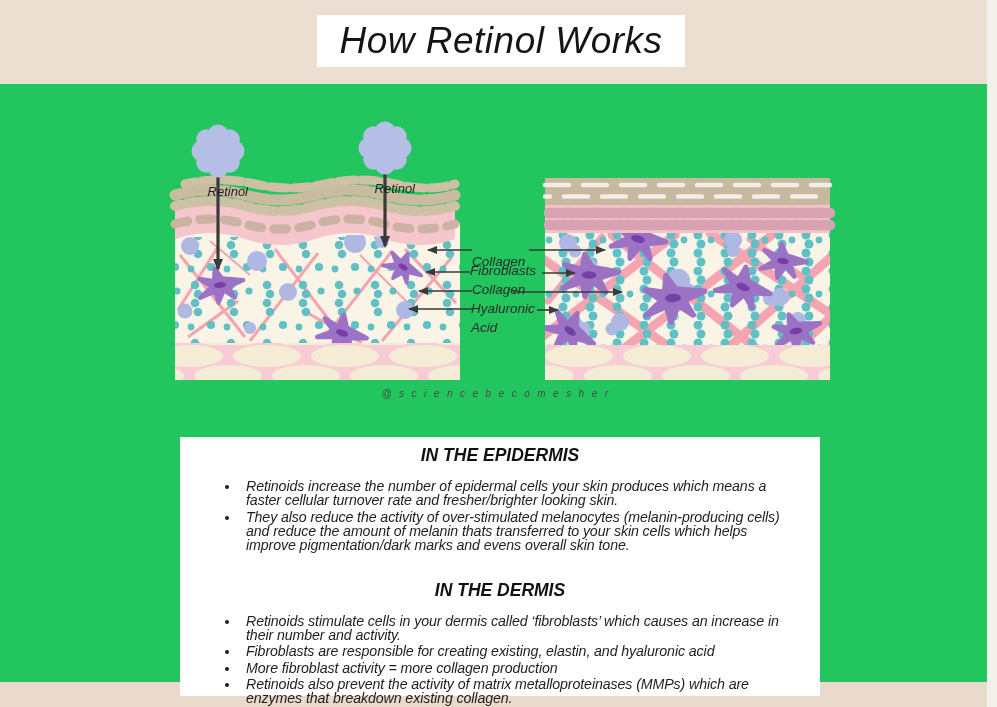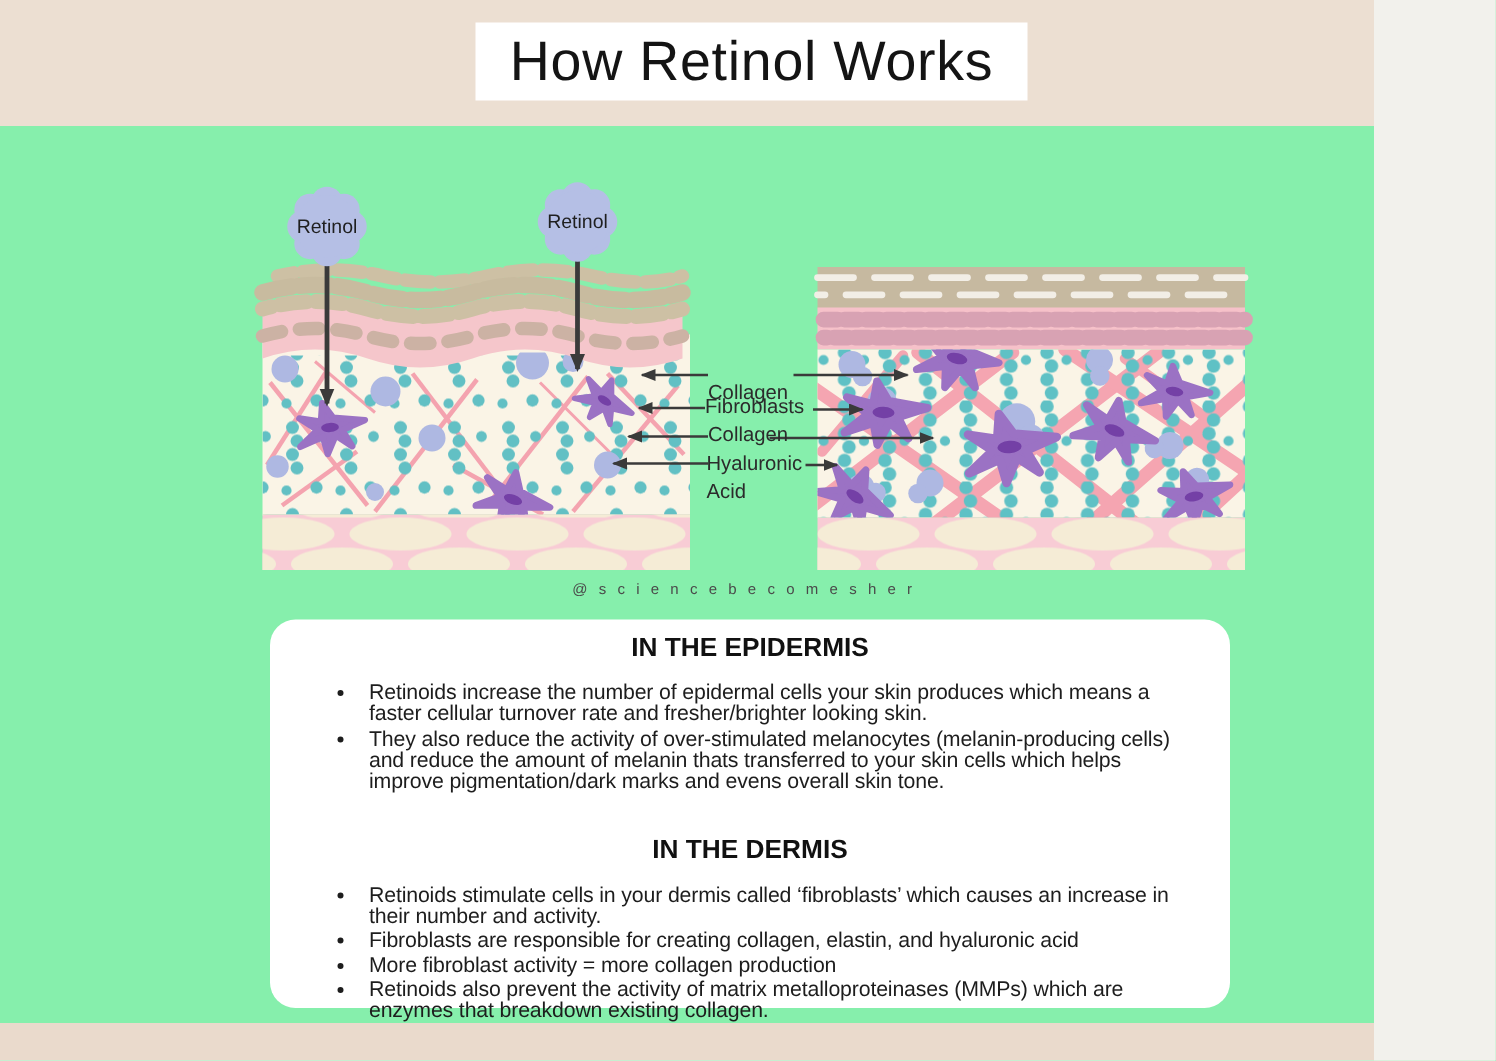--- a/index.html
+++ b/index.html
@@ -1,30 +1,30 @@
 <!DOCTYPE html>
 <html><head>
 <meta charset="utf-8">
 <style>
   html,body{margin:0;padding:0;background:#f2f1ec;}
-  .stage{position:relative;width:916px;height:707px;overflow:hidden;
-         background:#86efac;font-family:"Liberation Sans",sans-serif;}
+  .stage{position:relative;width:987px;height:707px;overflow:hidden;
+         background:#22c55e;font-family:"Liberation Sans",sans-serif;font-style:italic;}
   .band{position:absolute;left:0;width:997px;background:#ecdfd2;}
   .band.top{top:0;height:84px;}
   .band.bottom{top:682px;height:25px;background:#eadacc;}
   .title-box{position:absolute;left:317px;top:15px;width:368px;height:52px;
              background:#ffffff;display:flex;align-items:center;justify-content:center;}
   .title-box h1{margin:0;font-size:37px;font-weight:400;color:#141414;letter-spacing:.5px;}
   svg.diagram{position:absolute;left:150px;top:105px;}
   .lbl{position:absolute;font-size:13.5px;color:#2b2b2b;white-space:nowrap;line-height:1;}
-  .lbl.retinol{width:60px;text-align:center;font-size:13px;color:#1f1f1f;}
+  .lbl.retinol{width:60px;text-align:right;font-size:13px;color:#1f1f1f;margin-top:41px;}
   .handle{position:absolute;left:0;top:388px;width:997px;text-align:center;
           font-size:10px;letter-spacing:7.5px;color:#4a4a4a;}
-  .panel{position:absolute;left:180px;top:413px;width:640px;height:259px;
-         background:#ffffff;box-sizing:border-box;padding:6px 8px 0 8px;color:#1d1d1d;border-radius:17px;}
+  .panel{position:absolute;left:180px;top:437px;width:640px;height:259px;
+         background:#ffffff;box-sizing:border-box;padding:6px 8px 0 8px;color:#1d1d1d;}
   .panel h2{margin:2px 0 3px 0;text-align:center;font-size:17.5px;font-weight:700;color:#111;}
   .panel h2.h2b{margin-top:27px;}
   .panel ul{margin:13px;padding:0 4px 0 39px;}
   .panel li{font-size:14.2px;line-height:1.01;letter-spacing:-0.1px;
             padding-left:6px;margin:0 0 2px 0;}
 </style>
 </head>
 <body>
 
 <div class="stage">
@@ -220,19 +220,19 @@
 
   <div class="panel">
     <h2>IN THE EPIDERMIS</h2>
     <ul>
       <li>Retinoids increase the number of epidermal cells your skin produces which means a faster cellular turnover rate and fresher/brighter looking skin.</li>
       <li>They also reduce the activity of over-stimulated melanocytes (melanin-producing cells) and reduce the amount of melanin thats transferred to your skin cells which helps improve pigmentation/dark marks and evens overall skin tone.</li>
     </ul>
     <h2 class="h2b">IN THE DERMIS</h2>
     <ul>
       <li>Retinoids stimulate cells in your dermis called ‘fibroblasts’ which causes an increase in their number and activity.</li>
-      <li>Fibroblasts are responsible for creating collagen, elastin, and hyaluronic acid</li>
+      <li>Fibroblasts are responsible for creating existing, elastin, and hyaluronic acid</li>
       <li>More fibroblast activity = more collagen production</li>
       <li>Retinoids also prevent the activity of matrix metalloproteinases (MMPs) which are enzymes that breakdown existing collagen.</li>
     </ul>
   </div>
 
 </div>
 
 </body></html>

